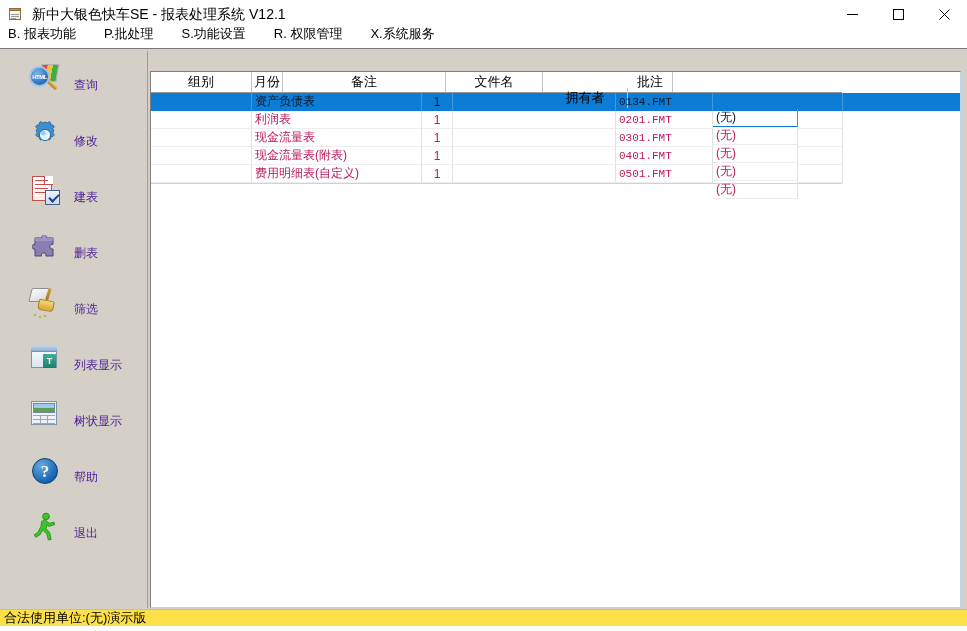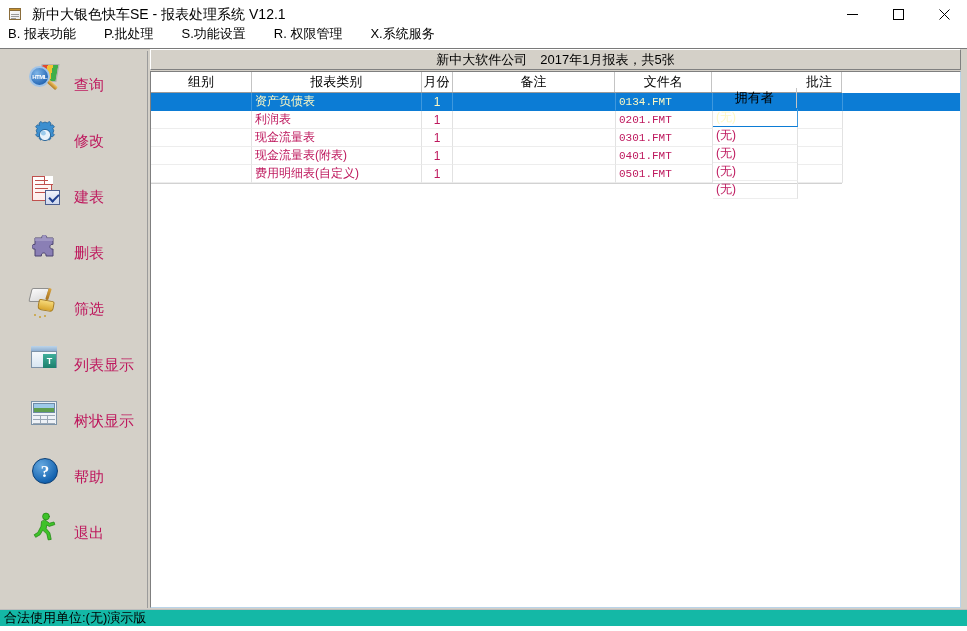--- a/index.html
+++ b/index.html
@@ -157,22 +157,22 @@
     padding-left: 26px;
     box-sizing: border-box;
   }
   .side-icon {
     width: 34px; height: 34px;
     position: relative;
     flex: 0 0 auto;
   }
   .side-label {
     margin-left: 12px;
-    font-size: 15px;
-    color: #be185d;
+    font-size: 12px;
+    color: #4c1d95;
     white-space: nowrap;
     margin-top: 12px;
   }
 
   
   .ic-pages { position:absolute; left:12px; top:2px; width:18px; height:18px;
     background: linear-gradient(90deg,#e04a2f 0 33%, #f2c233 33% 66%, #3fae4a 66% 100%);
     transform: skewX(-10deg); border:1px solid #b0b0b0; box-sizing:border-box; }
   .ic-mag-circle { position:absolute; left:1px; top:4px; width:21px; height:21px;
     border-radius:50%; background: radial-gradient(circle at 35% 30%, #7fb6e8, #2b6cb8 70%, #1d4d87);
@@ -287,21 +287,21 @@
     align-items: center;
     box-sizing: border-box;
     height: 18px;
     border-right: 1px solid #e2e2e2;
     border-bottom: 1px solid #ededed;
     padding: 0 3px;
     white-space: nowrap;
     overflow: hidden;
   }
   .grid-row.selected .cell {
-    color: #fef9c3;
+    color: #0f172a;
     border-right-color: #3e98de;
     border-bottom-color: #0c7cd5;
   }
   .cell.mono {
     font-family: "Liberation Mono", "DejaVu Sans Mono", monospace;
     font-size: 11px;
   }
   .cell.center { justify-content: center; }
   .c-group  { width: 101px; }
   .c-type   { width: 170px; }
@@ -317,21 +317,21 @@
     width: 691px;
     height: 1px;
     background: #d2d2d2;
   }
 
   
   .statusbar {
     position: absolute;
     left: 0; top: 609px;
     width: 967px; height: 17px;
-    background: #14b8a6;
+    background: #fde047;
     border-top: 1px solid #bdbdbd;
     box-sizing: border-box;
     display: flex;
     align-items: center;
     padding-left: 4px;
   }
   .status-text {
     font-size: 13px;
     color: #000;
     white-space: nowrap;
@@ -490,30 +490,26 @@
                 <path d="M14 8 l4.5 3.2 l4.5 -1.2 l0.8 2.6 l-5.6 1.8 l-2.4 -1.4 l-0.6 3.6 l3.6 4.2 l1.4 6.6 l-3.0 0.5 l-1.3 -5.8 l-4.2 -4.0 l-2.6 4.6 l-4.4 2.6 l-1.5 -2.6 l3.6 -2.2 l3.2 -6.2 l0.5 -4.6 z"></path>
               </g>
             </svg>
           </div>
         </div>
         <div class="side-label">退出</div>
       </div>
 
     </div>
 
-    <div class="caption-strip">
-      <div class="caption-text">新中大软件公司　2017年1月报表，共5张</div>
-    </div>
 
     <div class="content">
       <div class="grid">
 
         <div class="grid-head">
           <div class="hcell c-group">组别</div>
-          <div class="hcell c-type">报表类别</div>
           <div class="hcell c-month">月份</div>
           <div class="hcell c-memo">备注</div>
           <div class="hcell c-file">文件名</div>
           <div class="hcell c-owner">拥有者</div>
           <div class="hcell c-note">批注</div>
         </div>
 
         <div class="grid-row selected">
           <div class="cell c-group"></div>
           <div class="cell c-type">资产负债表</div>

